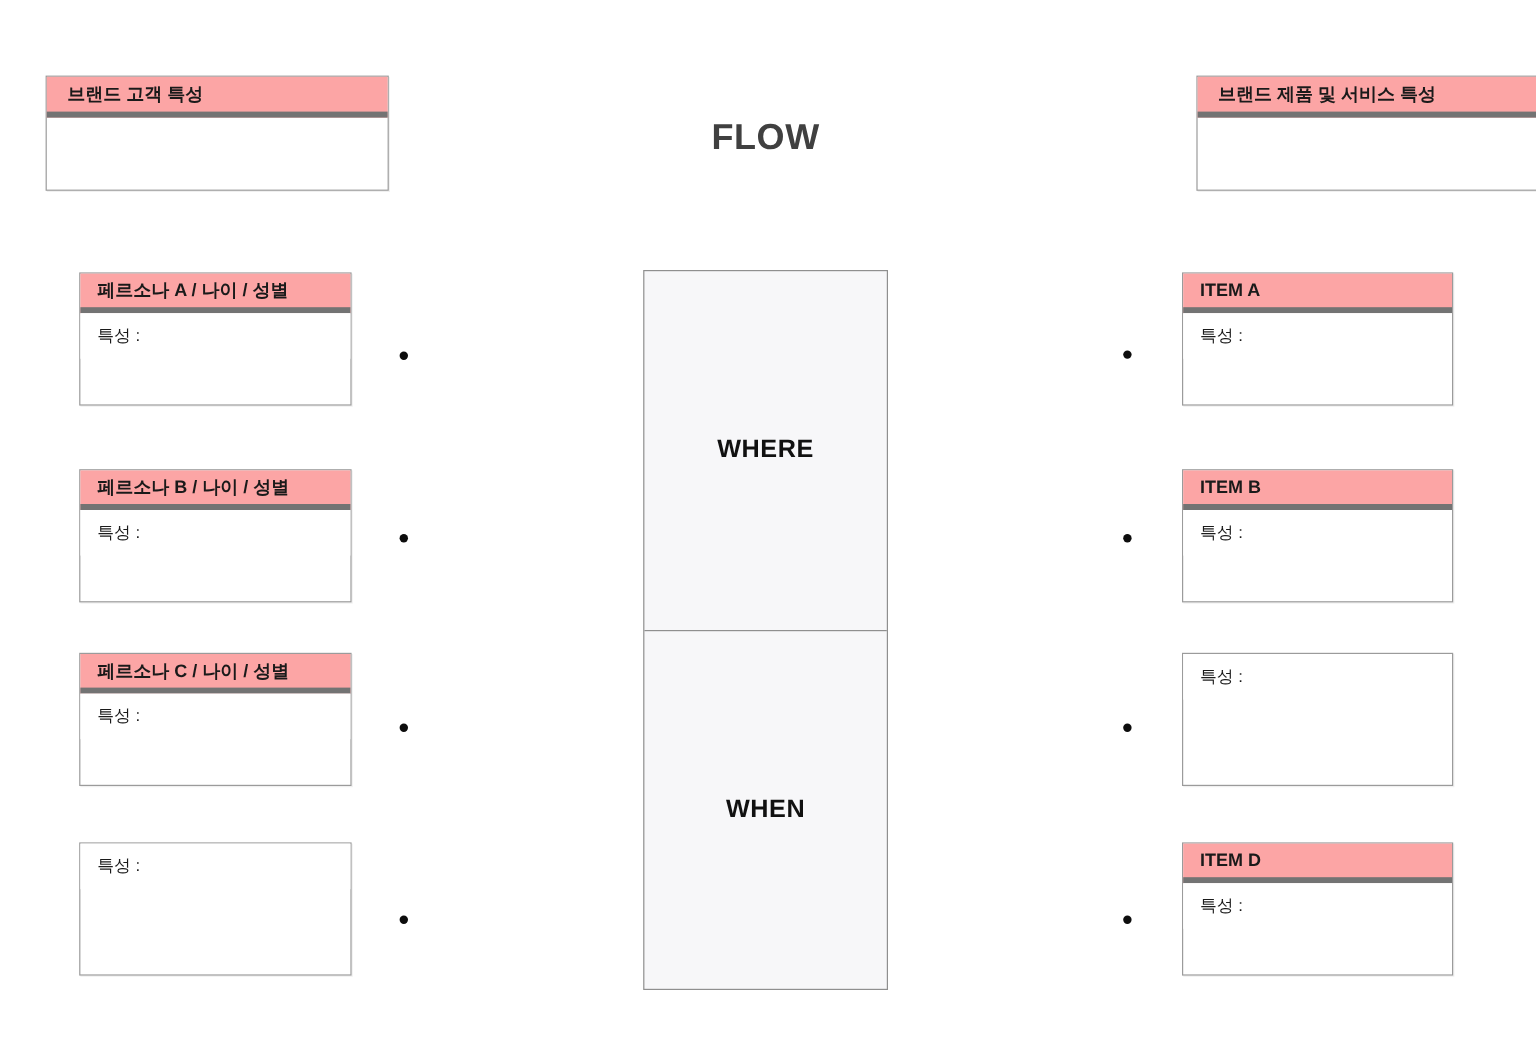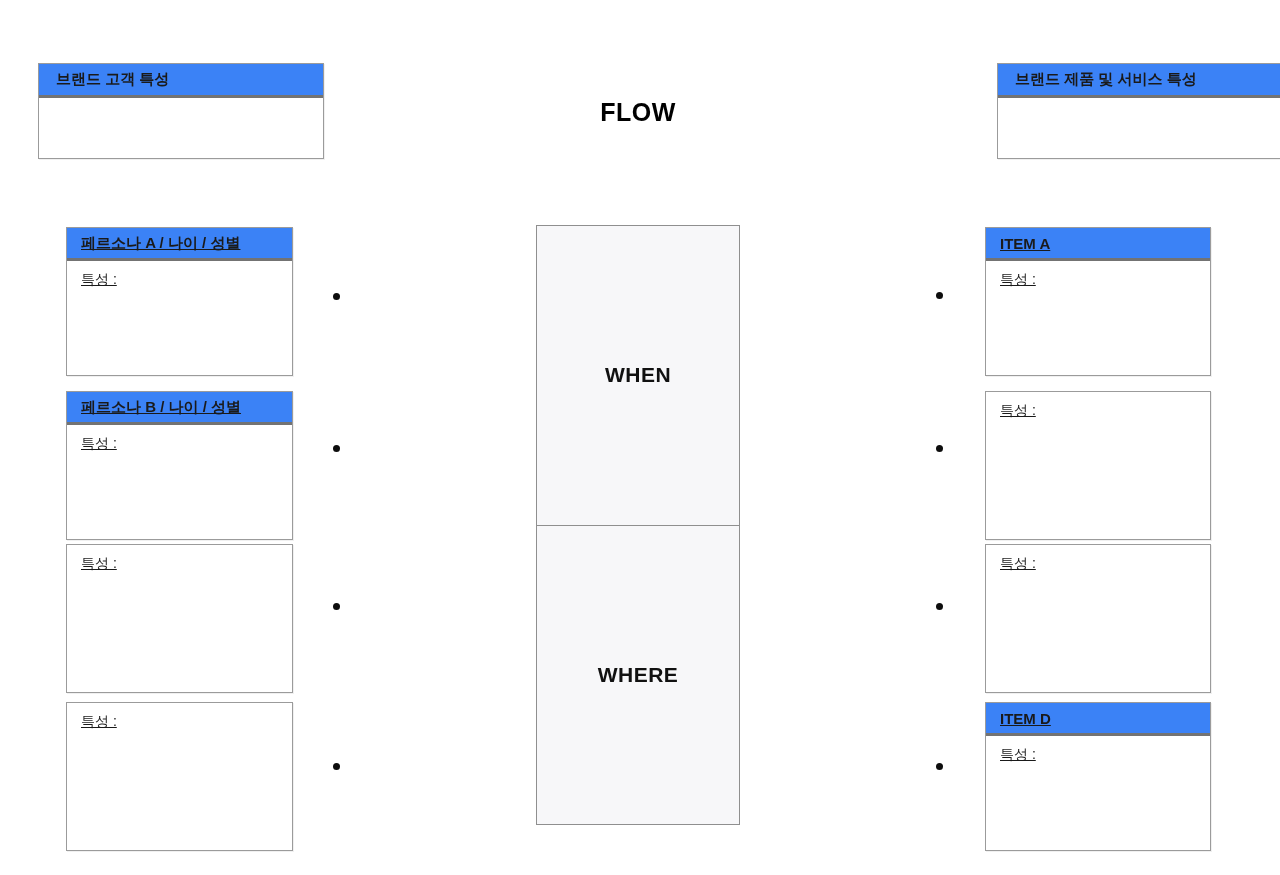--- a/index.html
+++ b/index.html
@@ -17,60 +17,60 @@
   .abs { position: absolute; }
 
   
   .hbox {
     position: absolute;
     border: 1px solid #9b9b9b;
     background: #ffffff;
     box-shadow: 1px 1px 0 rgba(0,0,0,0.06);
   }
   .hbox .hdr {
-    background: #3b82f6;
-    border-bottom: 3px solid #737373;
+    background: #fca5a5;
+    border-bottom: 5px solid #737373;
     font-weight: bold;
     display: flex;
     align-items: center;
   }
   .hbox .bdy {
     background: #ffffff;
   }
 
   
   .topbox { height: 96px; top: 63px; }
   .topbox .hdr { height: 34px; padding-left: 17px; font-size: 15px; }
   .topbox .bdy { padding: 11px 17px; font-size: 14px; }
 
   #box-top-left  { left: 38px;  width: 286px; }
   #box-top-right { left: 997px; width: 288px; }
 
   
-  .cardbox { width: 227px; height: 149px; text-decoration: underline; }
+  .cardbox { width: 227px; height: 111px; }
   .cardbox .hdr { height: 33px; padding-left: 14px; font-size: 15px; }
   .cardbox .bdy { padding: 10px 14px; font-size: 14px; }
 
   .leftcol  { left: 66px; }
   .rightcol { left: 985px; width: 226px; }
 
   .row1 { top: 227px; }
   .row2 { top: 391px; }
   .row3 { top: 544px; }
   .row4 { top: 702px; }
 
   
   #flow-title {
     left: 536px;
     top: 98px;
     width: 204px;
     text-align: center;
-    font-size: 25px;
+    font-size: 30px;
     font-weight: bold;
-    color: #000000;
+    color: #404040;
     letter-spacing: 0.5px;
   }
 
   
   #flow-box {
     left: 536px;
     top: 225px;
     width: 204px;
     height: 600px;
     border: 1px solid #8f8f8f;
@@ -114,46 +114,48 @@
 
 <div class="hbox cardbox leftcol row1">
   <div class="hdr">페르소나 A / 나이 / 성별</div>
   <div class="bdy">특성 :</div>
 </div>
 <div class="hbox cardbox leftcol row2">
   <div class="hdr">페르소나 B / 나이 / 성별</div>
   <div class="bdy">특성 :</div>
 </div>
 <div class="hbox cardbox leftcol row3">
+  <div class="hdr">페르소나 C / 나이 / 성별</div>
   <div class="bdy">특성 :</div>
 </div>
 <div class="hbox cardbox leftcol row4">
   <div class="bdy">특성 :</div>
 </div>
 
 <div class="dot" style="left:333px; top:293px;"></div>
 <div class="dot" style="left:333px; top:445px;"></div>
 <div class="dot" style="left:333px; top:603px;"></div>
 <div class="dot" style="left:333px; top:763px;"></div>
 
 <div id="flow-box" class="abs">
+  <div class="flow-step">WHERE</div>
   <div class="flow-step">WHEN</div>
-  <div class="flow-step">WHERE</div>
 </div>
 
 <div class="dot" style="left:936px; top:292px;"></div>
 <div class="dot" style="left:936px; top:445px;"></div>
 <div class="dot" style="left:936px; top:603px;"></div>
 <div class="dot" style="left:936px; top:763px;"></div>
 
 <div class="hbox cardbox rightcol row1">
   <div class="hdr">ITEM A</div>
   <div class="bdy">특성 :</div>
 </div>
 <div class="hbox cardbox rightcol row2">
+  <div class="hdr">ITEM B</div>
   <div class="bdy">특성 :</div>
 </div>
 <div class="hbox cardbox rightcol row3">
   <div class="bdy">특성 :</div>
 </div>
 <div class="hbox cardbox rightcol row4">
   <div class="hdr">ITEM D</div>
   <div class="bdy">특성 :</div>
 </div>
 

